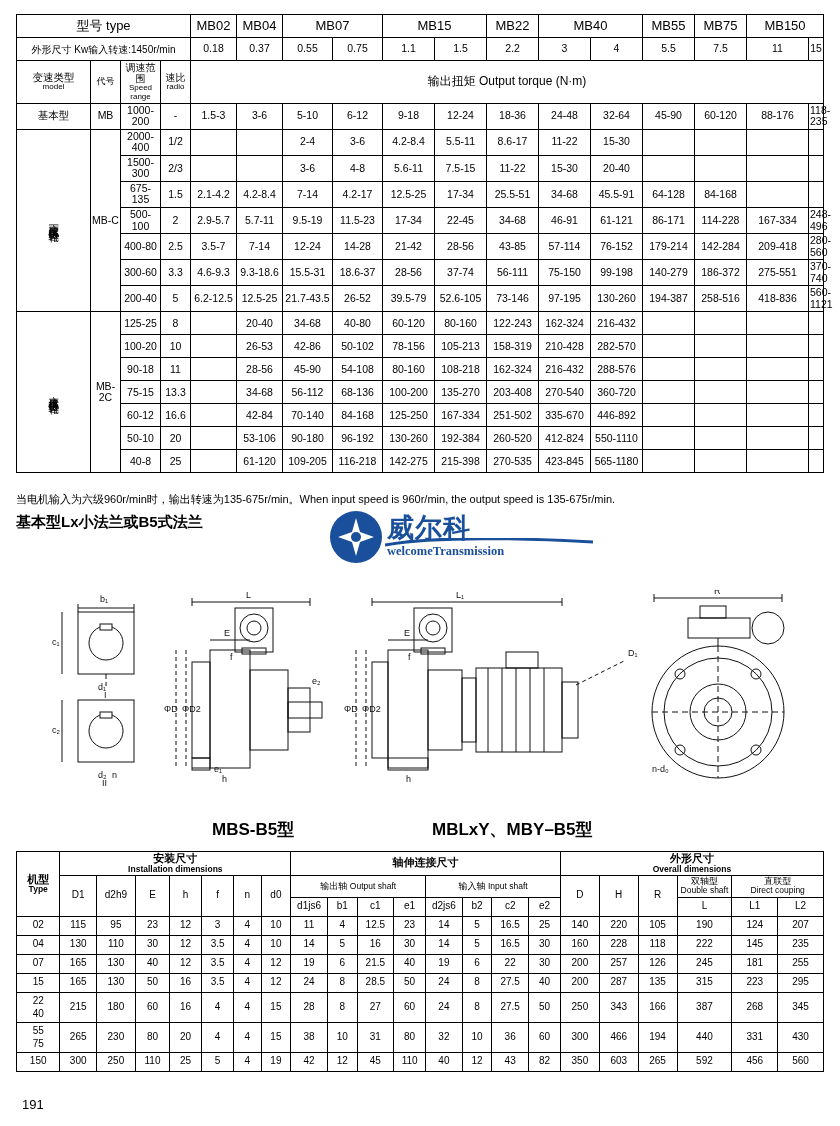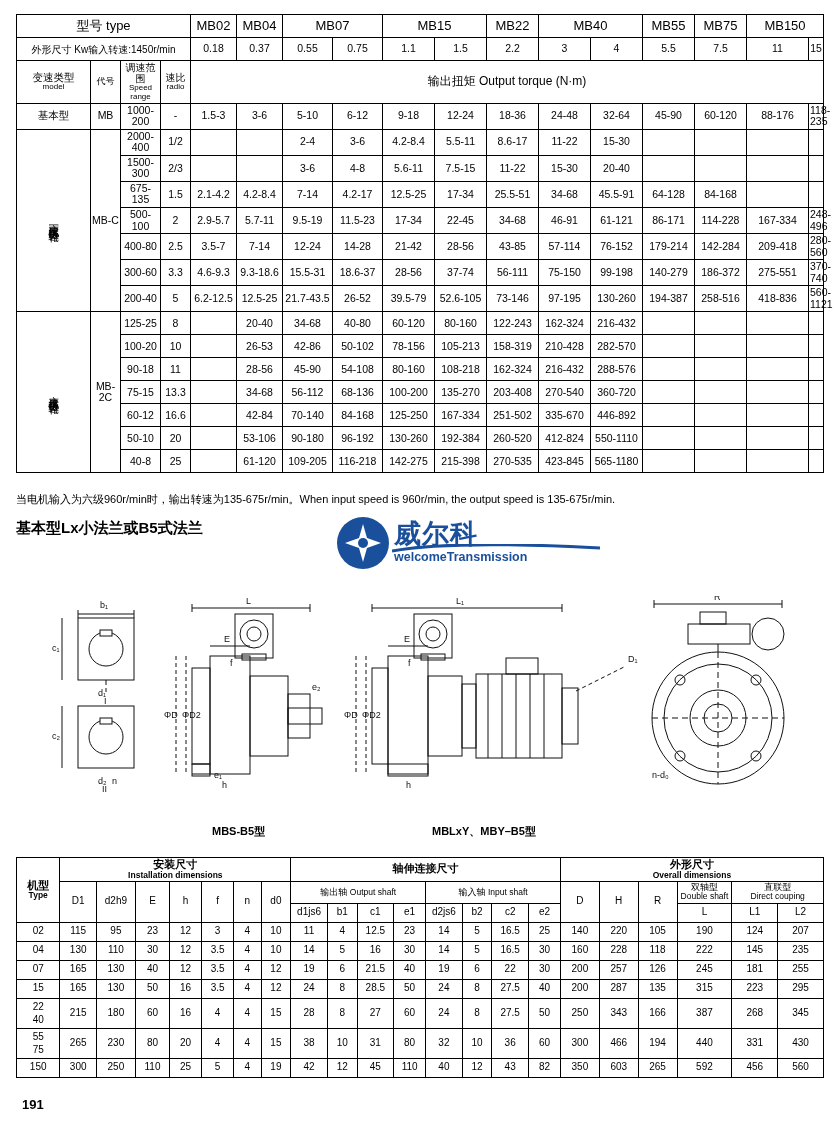--- a/index.html
+++ b/index.html
@@ -17,38 +17,38 @@
   .t1 { width: 808px; font-size: 10.5px; table-layout: fixed; }
   .t1 td, .t1 th { border:1px solid #000; text-align:center; vertical-align:middle; padding:1px 1px; height:23px; line-height:1.1; font-weight:normal; }
   .t1 .hdr { font-weight:normal; font-size:13px; }
   .vert-cell { font-size:10.5px; line-height:1.15; font-weight:bold; }
   .small { font-size:9px; }
   .tiny { font-size:8px; }
   .lbl-b { font-weight:bold; }
 
   .note { font-size:11px; margin-top:19px; line-height:1.4; }
 
-  .midsec { margin-top:10px; position:relative; height:74px; }
+  .midsec { margin-top:4px; position:relative; height:74px; }
   .midsec .cn { font-size:15px; font-weight:bold; line-height:1.35; }
   .midsec .en { font-size:15px; font-weight:bold; line-height:1.35; }
-  .logo { position:absolute; left:320px; top:-4px; width:270px; height:62px; }
+  .logo { position:absolute; left:313px; top:-4px; width:270px; height:62px;font-family:Liberation Serif, serif; }
   .logo .mark { position:absolute; left:0; top:2px; width:54px; height:54px; }
   .logo .brand { position:absolute; left:58px; top:2px; font-size:27px; font-weight:bold; color:#1a4f9c; letter-spacing:1px; }
   .logo .sub { position:absolute; left:58px; top:36px; font-size:12.5px; color:#1a4f9c; font-weight:bold; }
   .logo .swoosh { position:absolute; left:56px; top:30px; width:210px; height:10px; }
 
   .figs { position:relative; height:255px; margin-top:4px; }
-  .figcap { position:absolute; font-size:11px; font-weight:bold; }
+  .figcap { position:absolute; font-size:17px; font-weight:bold; }
 
   .t2 { width: 808px; font-size:10px; table-layout: fixed; margin-top:6px; }
   .t2 td, .t2 th { border:1px solid #000; text-align:center; vertical-align:middle; padding:0 1px; height:19px; font-weight:normal; line-height:1.05; }
   .t2 .grphdr { font-weight:bold; font-size:11px; }
   .t2 .subhdr { font-size:9px; }
   .t2 .en { font-size:8.5px; }
-  .pageno { position:absolute; left:22px; bottom:14px; font-size:13px; font-weight:bold; }
+  .pageno { position:absolute; left:22px; bottom:14px; font-size:13px; font-weight:normal; }
   .vtxt { writing-mode: vertical-rl; text-orientation: upright; display:inline-block; letter-spacing:1px; }
 </style>
 </head>
 <body>
 
 <div class="page">
 
   <table class="t1">
     <colgroup>
       <col style="width:74px">

